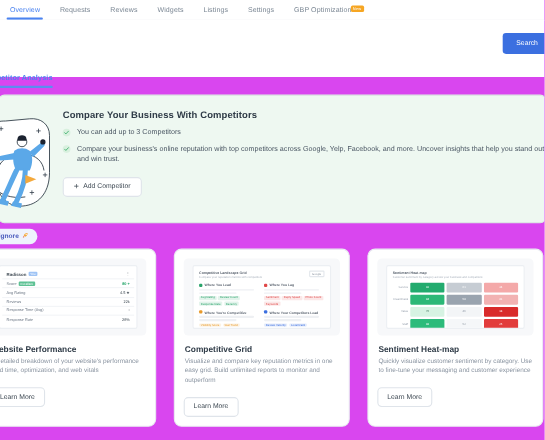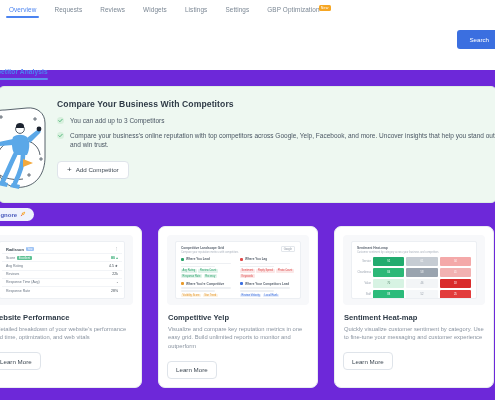--- a/index.html
+++ b/index.html
@@ -3,21 +3,21 @@
 <meta charset="utf-8">
 <style>
   html,body{margin:0;padding:0;}
   body{
     width:495px;height:400px;overflow:hidden;
     background:#ffffff;
     font-family:"Liberation Sans","DejaVu Sans",sans-serif;
     color:#3d4852;
     -webkit-font-smoothing:antialiased;
   }
-  .app{position:relative;width:495px;height:400px;overflow:hidden;background:#6d28d9;}
+  .app{position:relative;width:495px;height:400px;overflow:hidden;background:#d946ef;}
 
   
   .topnav{
     position:absolute;left:0;top:0;width:495px;height:18px;
     background:#ffffff;border-bottom:1px solid #e8ebef;
     display:flex;align-items:flex-end;
   }
   .topnav-inner{display:flex;align-items:flex-end;gap:0px;padding-left:0px;height:18px;}
   .nav-item{
     position:relative;font-size:6.4px;color:#7b8794;white-space:nowrap;
@@ -331,21 +331,21 @@
                       <span class="g-tag" style="color:#3b6fe0;background:#3b6fe022">Review Velocity</span>
                       <span class="g-tag" style="color:#3b6fe0;background:#3b6fe022">Local Rank</span>
                       <span class="g-tag" style="color:#3b6fe0;background:#3b6fe022">Listing Health</span>
                       <span class="g-tag" style="color:#3b6fe0;background:#3b6fe022">Citations</span>
                     </div>
                   </div>
                 </div>
               </div>
             </div>
           </div>
-        </div><div class="card-title">Competitive Yelp</div><div class="card-desc">Visualize and compare key reputation metrics in one easy grid. Build unlimited reports to monitor and outperform</div><button class="card-btn">Learn More</button></div>
+        </div><div class="card-title">Competitive Grid</div><div class="card-desc">Visualize and compare key reputation metrics in one easy grid. Build unlimited reports to monitor and outperform</div><button class="card-btn">Learn More</button></div>
       <div class="card"><div class="thumb">
           <div class="thumb-inner">
             <div style="padding:4px 5px">
               <div class="h-title">Sentiment Heat-map</div>
               <div class="h-sub">Customer sentiment by category across your business and competitors</div>
               <div class="hm">
                 <div class="hm-labels">
                   <div class="hm-lab">Service</div>
                   <div class="hm-lab">Cleanliness</div>
                   <div class="hm-lab">Value</div>

